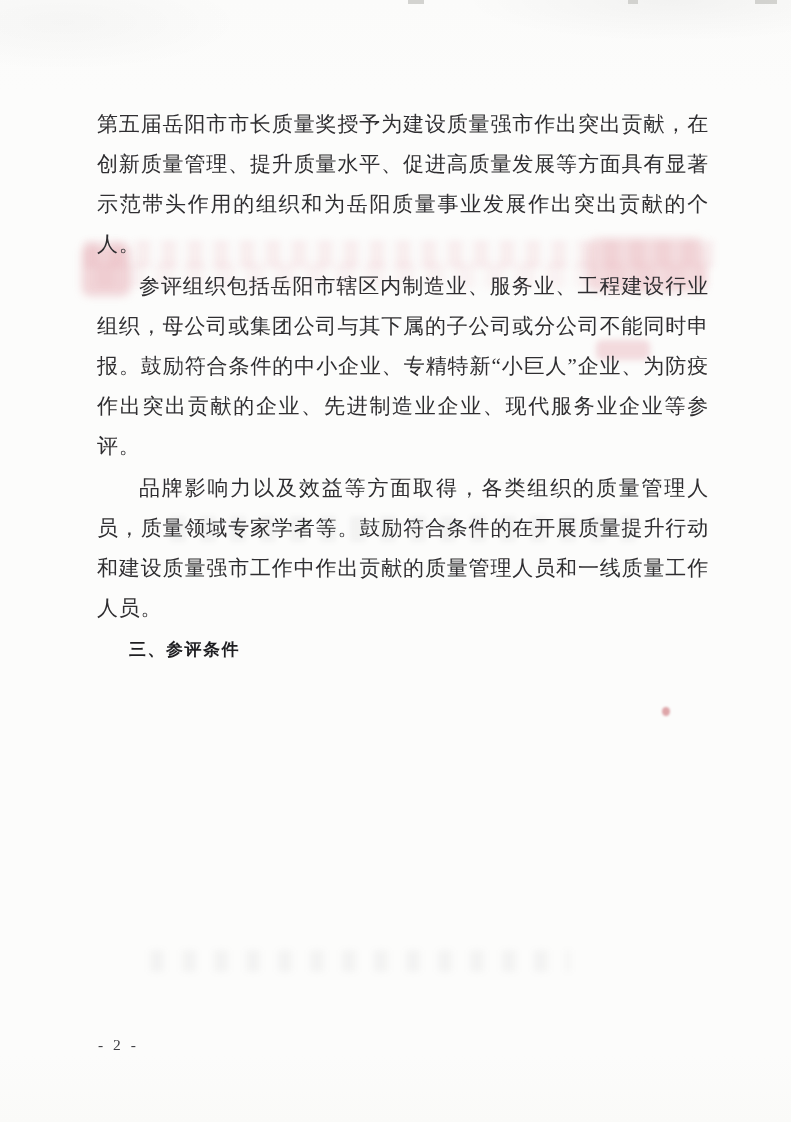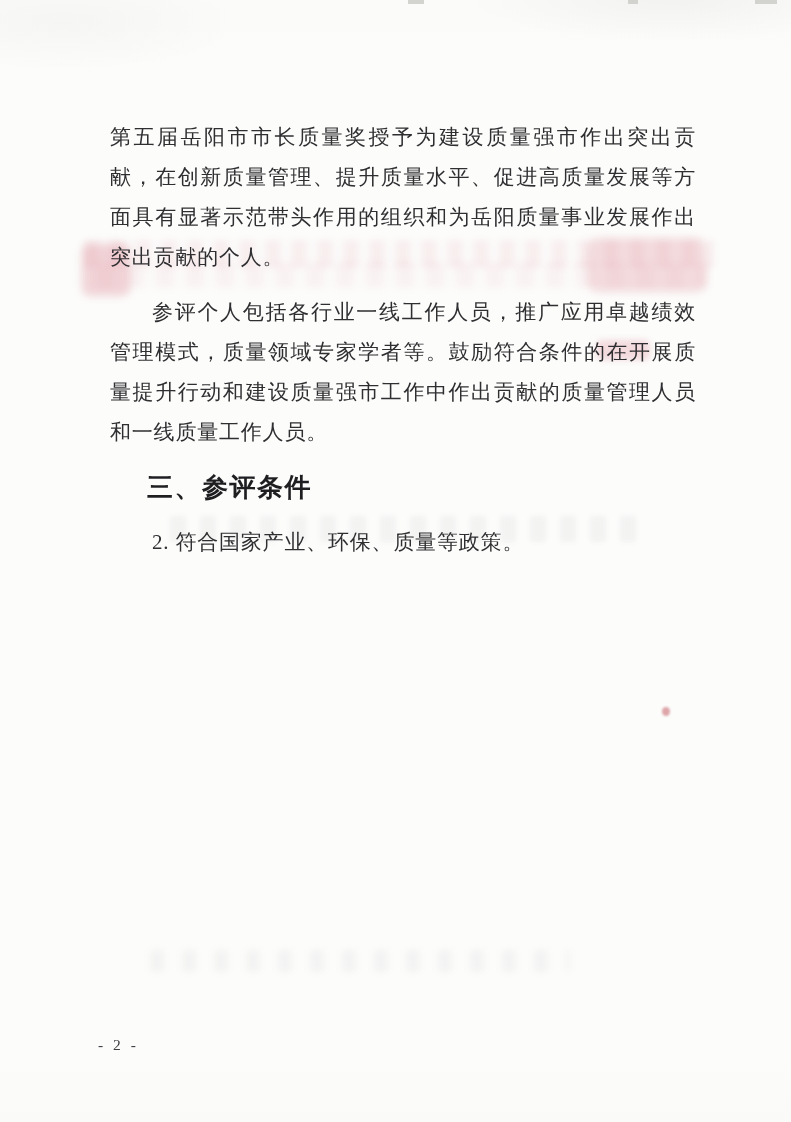--- a/index.html
+++ b/index.html
@@ -73,25 +73,25 @@
     position:absolute;
     left:95px;top:102px;width:616px;
     color:var(--ink);
     font-size:21px;
     line-height:40px;
     letter-spacing:.8px;
     text-align:justify;
     text-justify:inter-ideograph;
     text-align-last:left;
   }
-  .content p{margin:15px;}
+  .content p{margin:2px;}
   .content p.indent{text-indent:2em;}
   h1.sec{
     font-family:"Liberation Sans","DejaVu Sans",sans-serif;
-    font-size:26px;font-weight:700;color:var(--heading-ink);
+    font-size:17px;font-weight:700;color:var(--heading-ink);
     line-height:40px;text-indent:2em;letter-spacing:1.5px;
   }
   h2.subsec{
     font-family:"Liberation Serif","DejaVu Serif",serif;
     font-size:21.5px;font-weight:700;color:var(--heading-ink);
     line-height:40px;text-indent:1.8em;letter-spacing:1.5px;
   }
   .page-footer{
     position:absolute;left:98px;top:1036px;
     font-size:15.5px;color:#3c3c41;letter-spacing:3px;
@@ -111,20 +111,20 @@
   <div class="bleed band2"></div>
   <div class="bleed patch-left"></div>
   <div class="bleed patch-right"></div>
   <div class="bleed small1"></div>
   <div class="bleed speck"></div>
   <div class="bleed ghost-gray"></div>
   <div class="bleed ghost-gray2"></div>
 
   <div class="content">
     <p>第五届岳阳市市长质量奖授予为建设质量强市作出突出贡献，在创新质量管理、提升质量水平、促进高质量发展等方面具有显著示范带头作用的组织和为岳阳质量事业发展作出突出贡献的个人。</p>
-    <p class="indent">参评个人包括各行业一线工作人员，推广应用卓越绩效管理模式，质量领域专家学者等。鼓励符合条件的在开展质量提升行动和建设质量强市工作中作出贡献的质量管理人员和一线质量工作人员。</p>
+    <p class="indent">参评组织包括岳阳市辖区内制造业、服务业、工程建设行业组织，母公司或集团公司与其下属的子公司或分公司不能同时申报。鼓励符合条件的中小企业、专精特新“小巨人”企业、为防疫作出突出贡献的企业、先进制造业企业、现代服务业企业等参评。</p>
+    <p class="indent">品牌影响力以及效益等方面取得，各类组织的质量管理人员，质量领域专家学者等。鼓励符合条件的在开展质量提升行动和建设质量强市工作中作出贡献的质量管理人员和一线质量工作人员。</p>
     <h1 class="sec">三、参评条件</h1>
-    <p class="indent">2. 符合国家产业、环保、质量等政策。</p>
   </div>
 
   <div class="page-footer">- 2 -</div>
 
 </div>
 
 </body></html>

